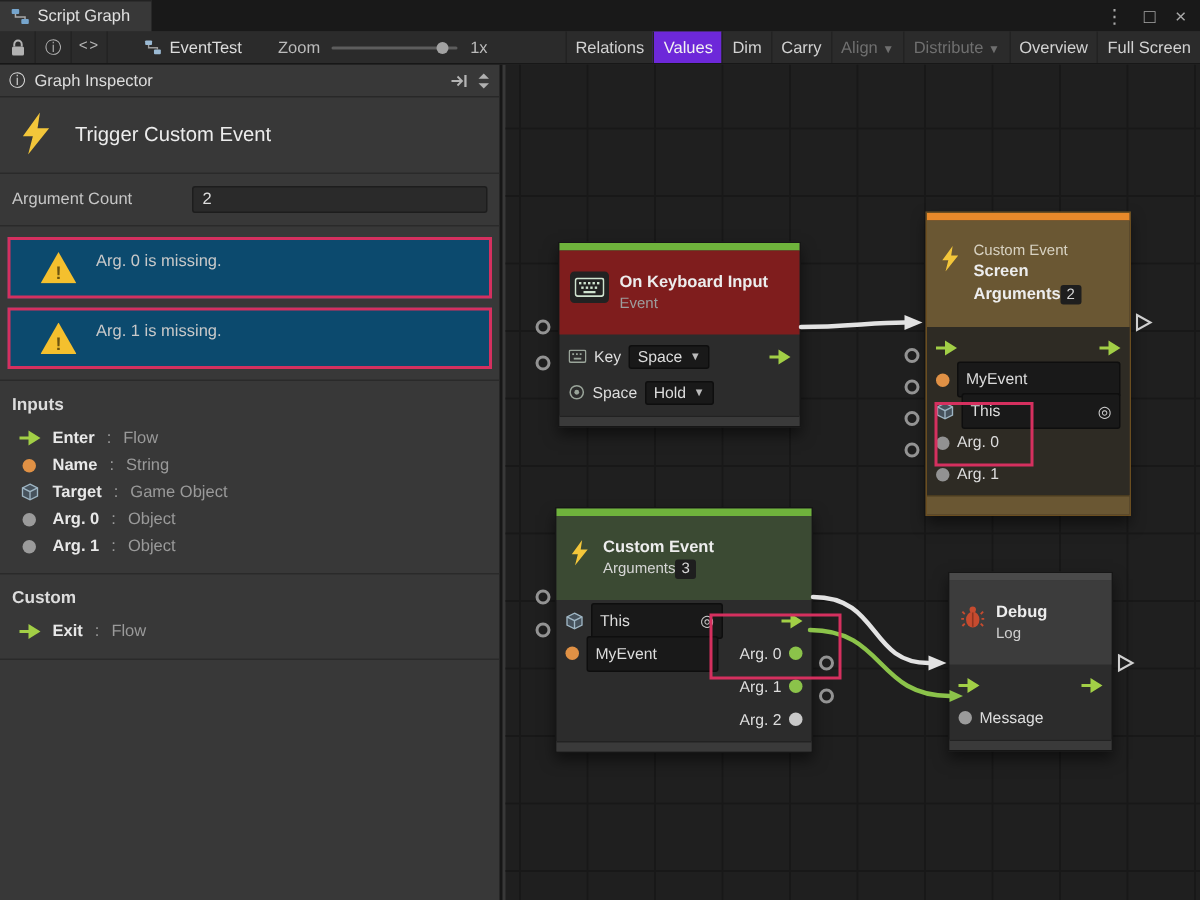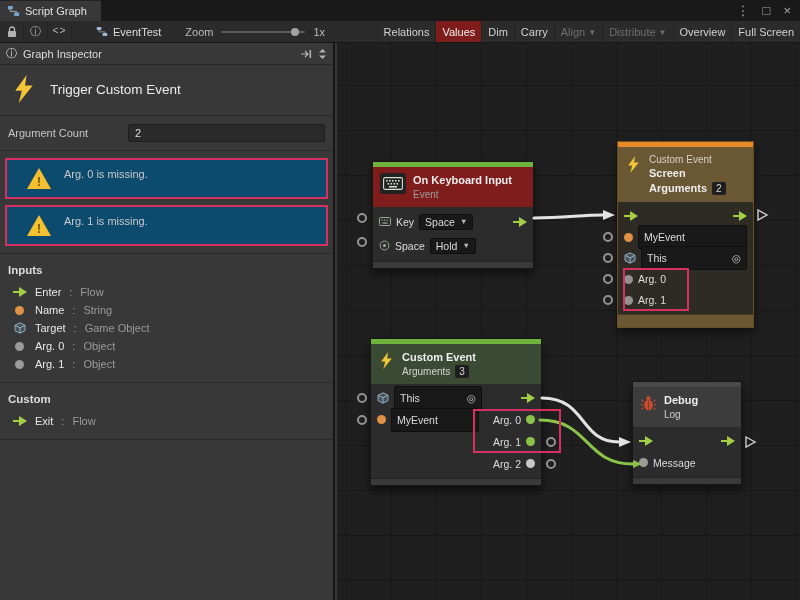--- a/index.html
+++ b/index.html
@@ -16,21 +16,21 @@
   .toolbar{position:absolute;top:21px;left:0;right:0;height:22px;background:#2b2b2b;border-bottom:1px solid #171717;display:flex;align-items:center;color:#c8c8c8;z-index:60}
   .ticon{width:24px;height:100%;display:flex;align-items:center;justify-content:center;color:#b5b5b5;border-right:1px solid #232323}
   .ticon.code{font-family:"Liberation Mono",monospace;font-size:10px;letter-spacing:1px}
   .graph-ref{display:flex;align-items:center;gap:5px;padding:0 10px;margin-left:14px;color:#ddd}
   .zoom-label{margin-left:14px;color:#bbb}
   .zoom-track{position:relative;width:84px;height:2px;background:#5d5d5d;margin:0 8px;border-radius:1px}
   .zoom-handle{position:absolute;right:6px;top:-3px;width:8px;height:8px;border-radius:50%;background:#a2a2a2}
   .zoom-value{color:#bbb}
   .tb-right{margin-left:auto;display:flex;height:100%}
   .tb-btn{display:flex;align-items:center;gap:3px;padding:0 6px;border-left:1px solid #222;color:#d2d2d2;white-space:nowrap}
-  .tb-btn.active{background:#7f1d1d;color:#f2f2f2}
+  .tb-btn.active{background:#6d28d9;color:#f2f2f2}
   .tb-btn.disabled{color:#6f6f6f}
   .tb-btn .dd{font-size:8px;margin-top:1px}
 
   
   .inspector{position:absolute;top:43px;left:0;width:335px;bottom:0;background:#383838;border-right:2px solid #161616;z-index:50}
   .insp-header{height:22px;display:flex;align-items:center;gap:6px;padding:0 6px;border-bottom:1px solid #282828;color:#ddd}
   .insp-header .grow{flex:1}
   .insp-title-row{display:flex;align-items:center;gap:12px;padding:10px 10px 12px;border-bottom:1px solid #2a2a2a}
   .insp-title{font-size:13.5px;color:#ececec}
   .argcount-row{display:flex;align-items:center;padding:8px 8px;border-bottom:1px solid #2a2a2a}
@@ -38,35 +38,35 @@
   .argcount-input{flex:1;height:18px;background:#2a2a2a;border:1px solid #1d1d1d;border-radius:2px;color:#dedede;padding:0 6px;display:flex;align-items:center}
   .warnings{display:flex;flex-direction:column;gap:6px;padding:7px 5px;border-bottom:1px solid #2a2a2a}
   .warning{display:flex;align-items:flex-start;gap:13px;padding:8px 20px;background:#0c4a6e;border:2px solid #d5305f}
   .warn-tri{position:relative;flex:none;width:24px;height:21px;background:#f4c02e;clip-path:polygon(50% 0,100% 100%,0 100%)}
   .warn-tri::after{content:"!";position:absolute;left:0;right:0;bottom:0;text-align:center;color:#6b5310;font-weight:bold;font-size:12px}
   .warn-text{color:#c9c9c9}
   .section{padding:7px 0 9px;border-bottom:1px solid #2a2a2a}
   .section-title{padding:3px 8px 7px;color:#dcdcdc;font-weight:bold;font-size:11.5px}
   .io-row{display:flex;align-items:center;gap:8px;padding:3px 12px;color:#9a9a9a}
   .io-ic{width:15px;display:flex;justify-content:center;flex:none}
-  .io-name{color:#e8e8e8;font-weight:normal}
+  .io-name{color:#e8e8e8;font-weight:bold}
   .io-sep{color:#9a9a9a}
 
   
   .graph{position:absolute;top:43px;left:337px;right:0;bottom:0;background-color:#1f1f1f;
     background-image:linear-gradient(#181818 1px,transparent 1px),linear-gradient(90deg,#181818 1px,transparent 1px);
     background-size:45px 45px;background-position:9px -3px;z-index:1}
   .node{position:absolute;background:#2c2c2c;border:1px solid #161616;box-shadow:0 5px 9px rgba(0,0,0,.5);z-index:10}
   .nstrip{height:5px}
-  .nheader{display:flex;align-items:flex-start;gap:7px;padding:6px 7px}
+  .nheader{display:flex;align-items:flex-start;gap:7px;padding:14px 7px}
   .iconbox{flex:none;width:26px;height:21px;background:#222;border-radius:3px;display:flex;align-items:center;justify-content:center}
   .ncat{font-size:10px;color:#d8d2c2;line-height:1.3}
   .ntitle{font-weight:bold;color:#ededed;font-size:11px;line-height:1.35}
   .nsub{color:#9d9d9d;font-size:10px;line-height:1.3}
-  .ntline{display:flex;align-items:center;gap:5px}
+  .ntline{display:flex;align-items:center;}
   .badge{background:#1e1e1e;border-radius:2px;padding:0 4px;font-size:10px;color:#d8d8d8;line-height:13px}
   .nbody{padding:3px 0}
   .nrow{display:flex;align-items:center;gap:5px;height:21px;padding:0 6px;font-size:10.5px;color:#ddd}
   .nrow.h22{height:22px}
   .nrow.h24{height:24px}
   .nfooter{height:7px;background:#3a3a3a;border-top:1px solid #222}
   .field{background:#191919;border:1px solid #0e0e0e;border-radius:2px;color:#dcdcdc;padding:0 5px;height:24px;display:flex;align-items:center;font-size:10.5px}
   .ddown{background:#191919;border:1px solid #0e0e0e;border-radius:2px;color:#dcdcdc;padding:0 5px;height:16px;display:flex;align-items:center;gap:5px;font-size:10.5px}
   .ddown .dd{font-size:7.5px;color:#bbb}
   .dot{width:9px;height:9px;border-radius:50%;flex:none}

